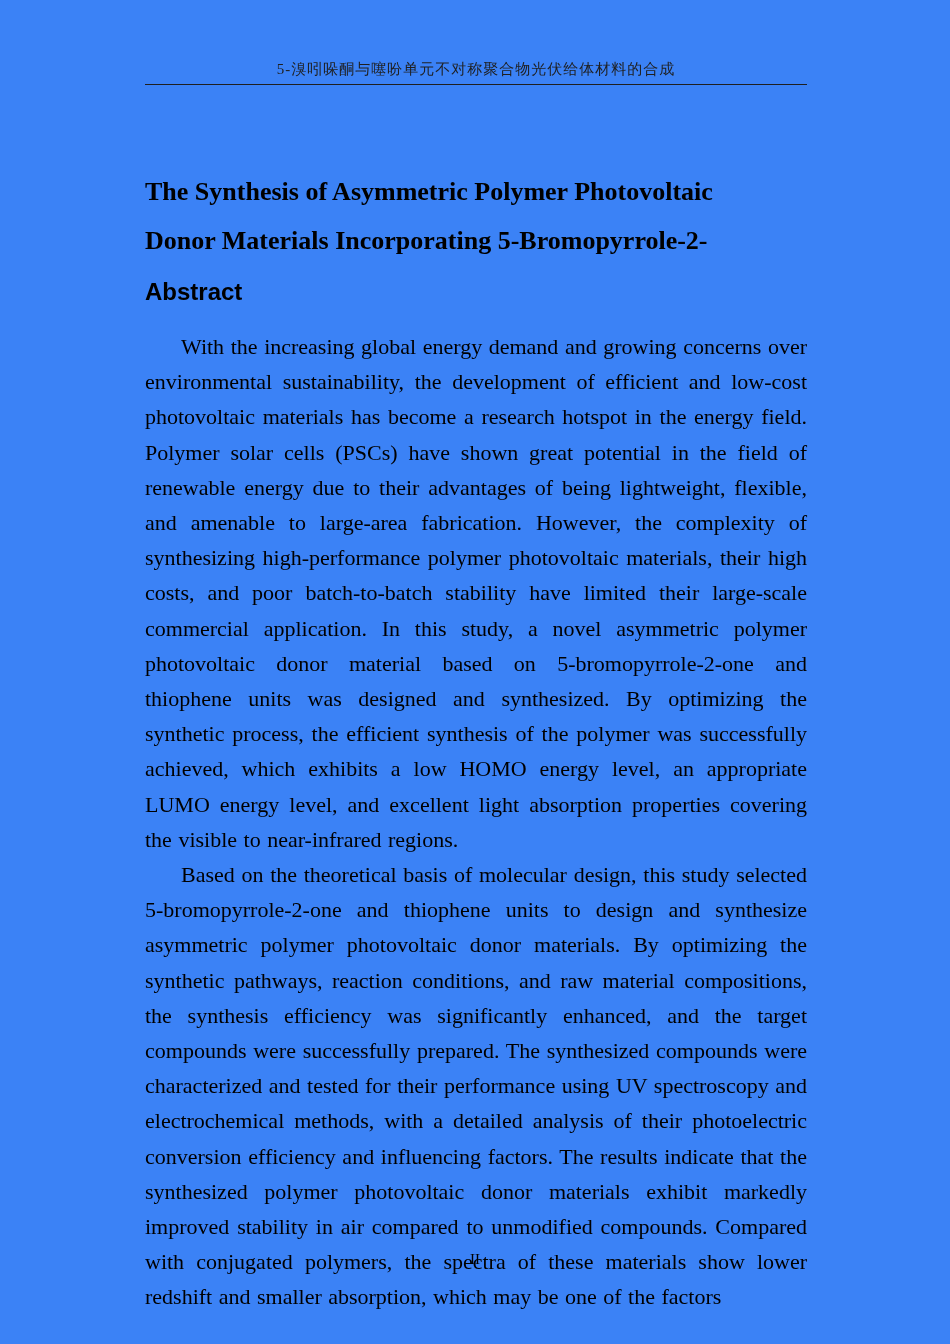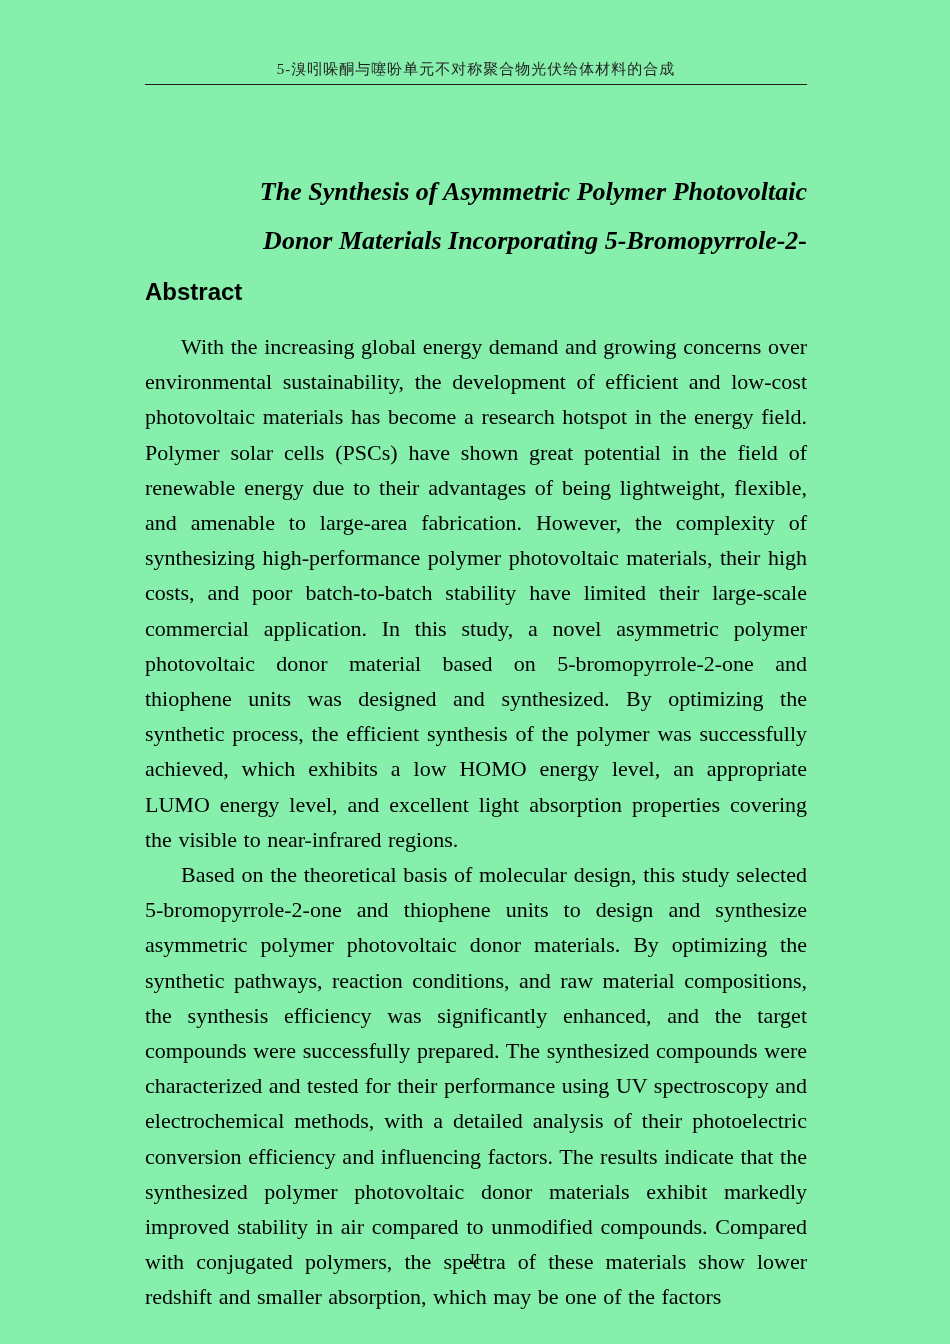--- a/index.html
+++ b/index.html
@@ -10,37 +10,36 @@
     font-family: "Liberation Serif", serif;
     color: #000000;
     position: relative;
     overflow: hidden;
   }
   .page {
     width: 950px;
     height: 1344px;
     padding: 60px 143px 0 145px;
     position: relative;
-    background: #86efac;
+    background: #3b82f6;
   }
   .header {
     text-align: center;
     border-bottom: 1.5px solid #1f1f1f;
     padding-bottom: 5px;
   }
   .header-text {
     font-size: 15px;
     letter-spacing: 1px;
     color: #1f1f1f;
     font-family: "Liberation Serif", "DejaVu Sans", serif;
   }
   .title-block {
     margin-top: 82px;
-    text-align: right;
-    font-style: italic;
+    text-align: left;
   }
   .title-line {
     font-size: 26px;
     font-weight: bold;
     line-height: 49px;
     white-space: nowrap;
   }
   .abstract-heading {
     font-family: "Liberation Sans", sans-serif;
     font-size: 24px;

